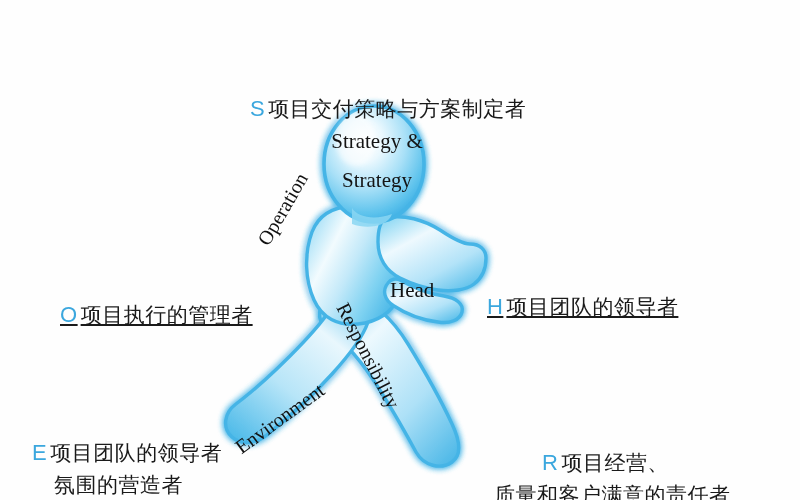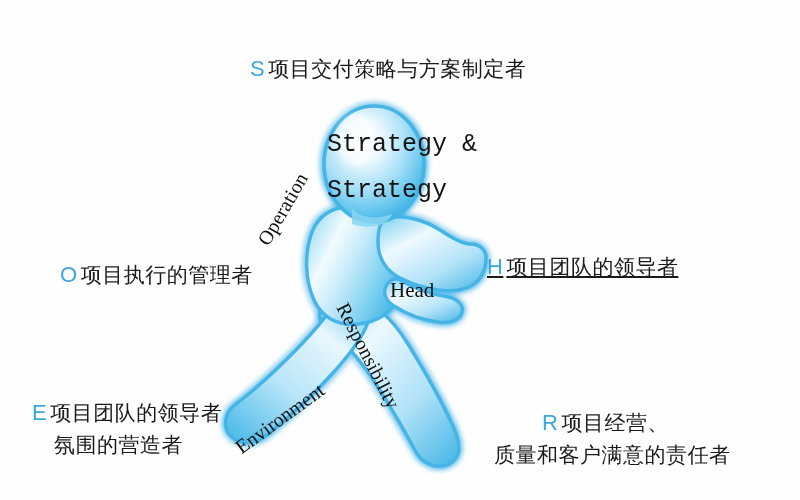--- a/index.html
+++ b/index.html
@@ -34,54 +34,54 @@
 
   
   .cn-label {
     position: absolute;
     font-family: "Liberation Serif", "DejaVu Serif", serif;
     font-size: 21px;
     color: #1a1a1a;
     line-height: 1.52;
     white-space: nowrap;
     letter-spacing: 0.5px;
+    margin-top: 40px;
   }
   .cn-label .key {
     color: #3ba7de;
     font-family: "Liberation Sans", "DejaVu Sans", sans-serif;
     font-size: 22px;
     font-weight: 400;
     padding-right: 3px;
   }
   .cn-line { display: block; }
   .cn-line.indent { padding-left: 22px; }
 
   #label-s { left: 250px; top: 52px; }
-  #label-o { left: 60px;  top: 258px; }
+  #label-o { left: 60px;  top: 258px; text-decoration: underline; }
   #label-h { left: 487px; top: 250px; text-decoration: underline; }
   #label-e { left: 32px;  top: 396px; }
   #label-r { left: 494px; top: 406px; }
   #label-r .cn-line:first-child { padding-left: 48px; }
 
   
   .en-label {
     position: absolute;
     font-family: "Liberation Serif", "DejaVu Serif", serif;
     color: #111111;
     white-space: nowrap;
   }
   #en-head-text {
     left: 327px;
     top: 122px;
     width: 100px;
     text-align: center;
-    font-size: 25px;
+    font-size: 21px;
     line-height: 1.85;
     color: #141414;
-    font-family: Liberation Mono, monospace;
   }
   #en-head-text .hl { display: block; }
 
   #en-hand {
     left: 390px;
     top: 254px;
     font-size: 21px;
     margin-top: 24px;
   }
 

